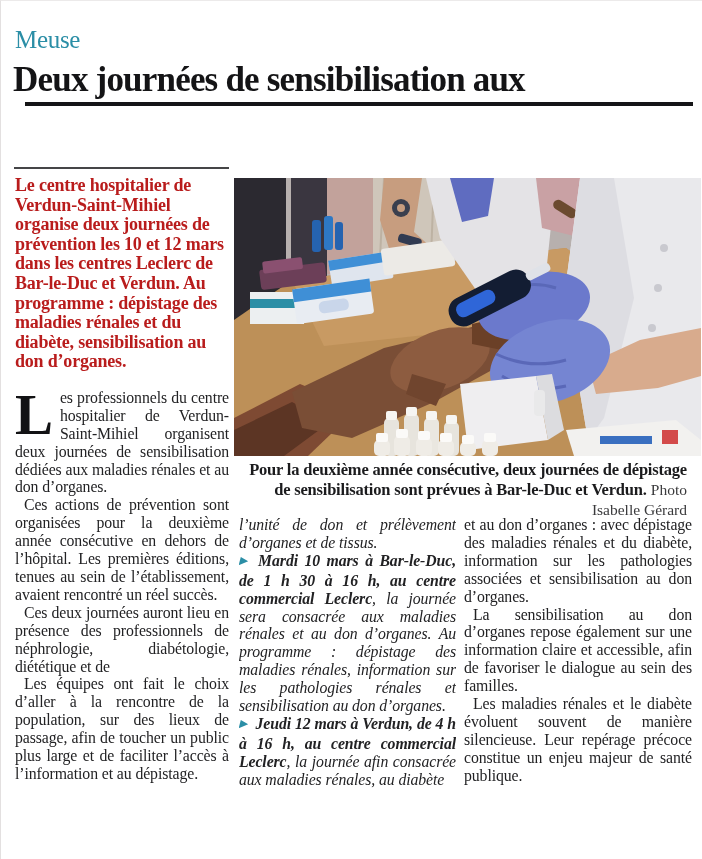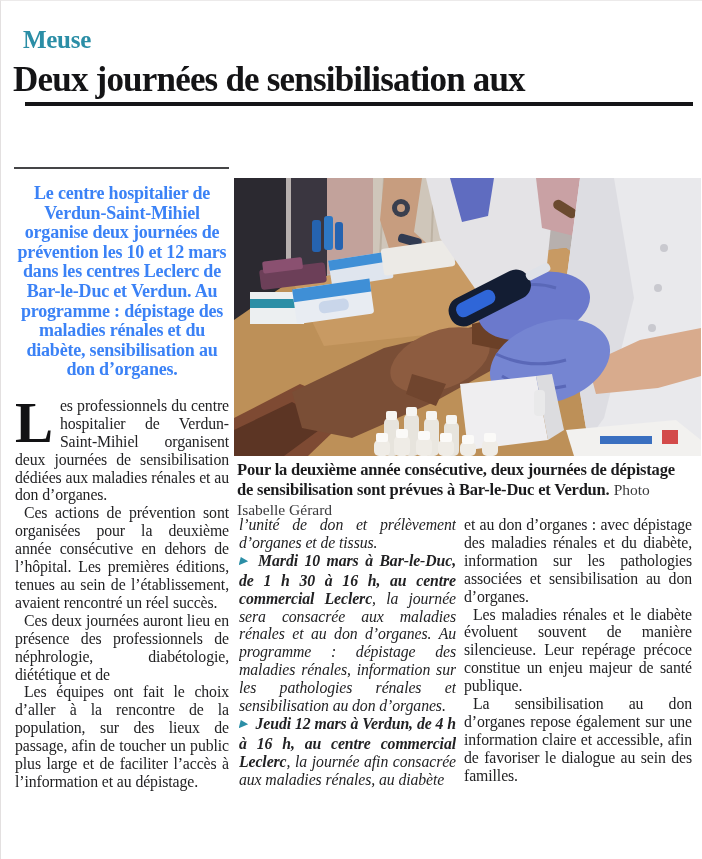--- a/index.html
+++ b/index.html
@@ -5,61 +5,60 @@
   :root{ --accent:#2b8ea6; --ink:#1b1b1d; }
   html,body{margin:0;padding:0;background:#fff;}
   .page{
     position:relative;width:702px;height:859px;background:#ffffff;
     font-family:"Liberation Serif",serif;color:var(--ink);
     overflow:hidden;border-left:1px solid #e3e0e0;border-top:1px solid #eceaea;
     box-sizing:border-box;
   }
   .kicker{
     position:absolute;left:14px;top:26px;
-    font-weight:700;font-size:25px;line-height:26px;color:var(--accent);
+    font-weight:400;font-size:25px;line-height:26px;color:var(--accent);
     letter-spacing:-0.3px;
-    margin-left:8px;
   }
   .headline{
     position:absolute;left:12px;top:56px;width:680px;
     font-weight:700;font-size:35px;line-height:45px;letter-spacing:-0.8px;
     color:#141416;
   }
   .headline .hl-line2{display:flex;align-items:center;}
   .headline .fill-rule{
     flex:1;height:4px;background:#151517;margin-left:12px;
     align-self:flex-end;margin-bottom:8px;
   }
   .standfirst-rule{
     position:absolute;left:13px;top:166px;width:215px;height:2px;background:#454547;
   }
   .col{position:absolute;overflow:hidden;}
   .col1{left:14px;top:175px;width:214px;height:682px;}
   .col2{left:238px;top:515px;width:217px;height:344px;font-style:italic;}
   .col3{left:463px;top:515px;width:228px;height:344px;}
   .standfirst{
     font-weight:700;font-size:18px;line-height:19.6px;letter-spacing:-0.2px;
-    color:#3b82f6;margin:8px 0 17px 0;text-align:center;
+    color:#b91c1c;margin:0 0 17px 0;text-align:left;
   }
   .body-text{font-size:15.8px;line-height:17.9px;text-align:justify;color:#222224;letter-spacing:-0.1px;}
   .body-text p{margin:0;}
   .body-text p.ind{text-indent:9px;}
   .dropcap{
     float:left;font-weight:700;font-size:57px;line-height:47px;
     margin:2px 7px 0 0;color:#121214;
   }
   .arrow{
     color:var(--accent);font-size:11px;margin-right:8px;
     position:relative;top:-2px;letter-spacing:0;
   }
   .photo{position:absolute;left:233px;top:177px;width:467px;height:278px;}
   .photo svg{display:block;}
   .caption{
     position:absolute;left:236px;top:459px;width:450px;
-    font-size:16.5px;line-height:19.8px;color:#1b1b1d;text-align:left;
+    font-size:16.5px;line-height:19.8px;color:#1b1b1d;text-align:right;
   }
   .caption b{font-weight:700;letter-spacing:-0.2px;}
   .caption .credit{font-weight:400;font-size:15.5px;color:#3a3a3c;}
 </style>
 </head>
 <body>
 
 <div class="page">
 
   <div class="kicker">Meuse</div>
@@ -203,17 +202,17 @@
   </div>
 
   <div class="col col2 body-text">
     <p>l’unité de don et prélèvement d’organes et de tissus.</p>
     <p><span class="arrow">▶</span><b>Mardi 10 mars à Bar-le-Duc, de 1 h 30 à 16 h, au centre commercial Leclerc</b><span>, la journée sera consacrée aux maladies rénales et au don d’organes. Au programme : dépistage des maladies rénales, information sur les pathologies rénales et sensibilisation au don d’organes.</span></p>
     <p><span class="arrow">▶</span><b>Jeudi 12 mars à Verdun, de 4 h à 16 h, au centre commercial Leclerc</b><span>, la journée afin consacrée aux maladies rénales, au diabète</span></p>
   </div>
 
   <div class="col col3 body-text">
     <p>et au don d’organes : avec dépistage des maladies rénales et du diabète, information sur les pathologies associées et sensibilisation au don d’organes.</p>
+    <p class="ind">La sensibilisation au don d’organes repose également sur une information claire et accessible, afin de favoriser le dialogue au sein des familles.</p>
     <p class="ind">Les maladies rénales et le diabète évoluent souvent de manière silencieuse. Leur repérage précoce constitue un enjeu majeur de santé publique.</p>
-    <p class="ind">La sensibilisation au don d’organes repose également sur une information claire et accessible, afin de favoriser le dialogue au sein des familles.</p>
   </div>
 
 </div>
 
 </body></html>

